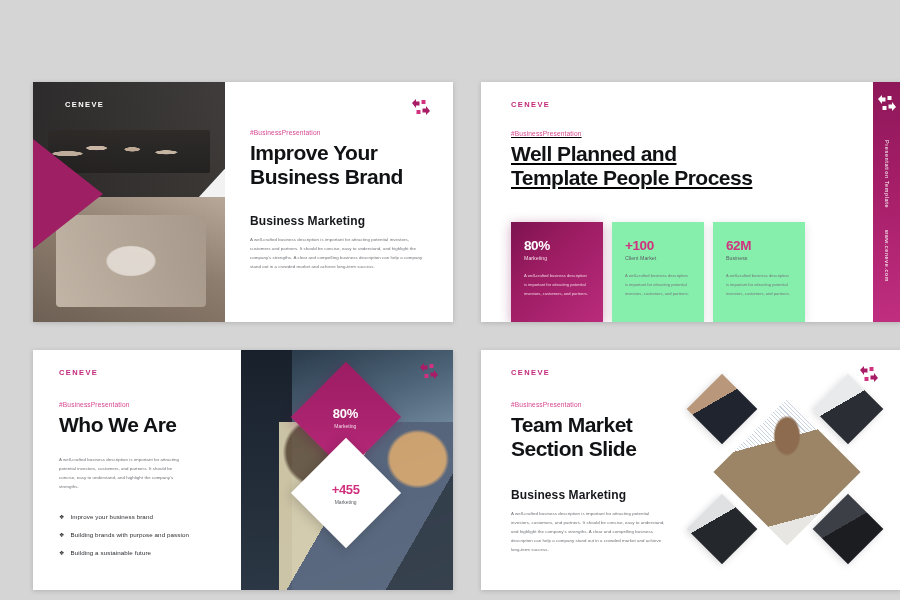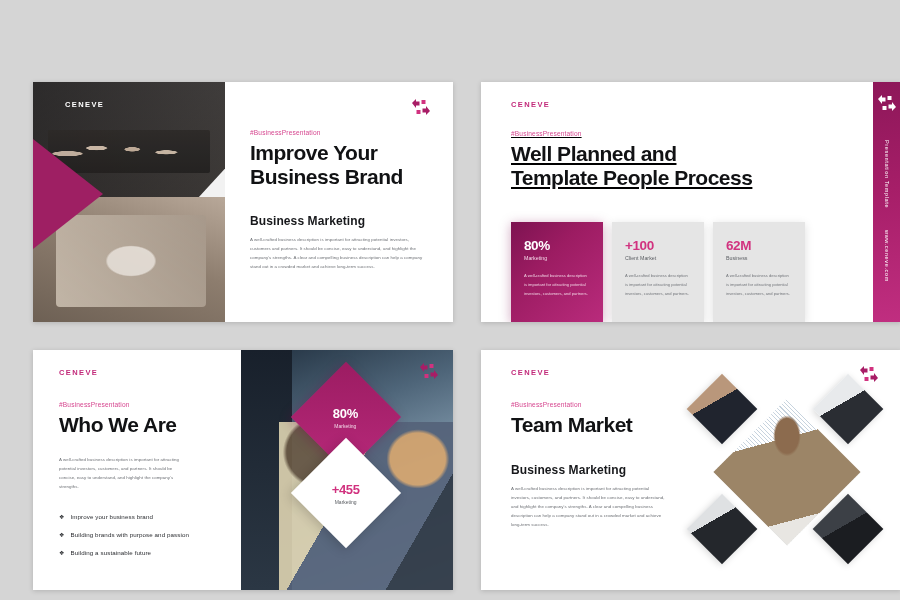--- a/index.html
+++ b/index.html
@@ -100,21 +100,21 @@
   
   .s2 { position: relative; }
   .s2-inner { padding: 18px 0 0 30px; }
   .s2-head { margin-top: 21px; text-decoration: underline; }
   .s2-cards {
     position: absolute; left: 30px; bottom: 0;
     display: flex; gap: 9px;
   }
   .stat-card {
     width: 92px; height: 100px;
-    background: #e5e5e5;
+    background: #86efac;
     box-shadow: 0 2px 9px rgba(0,0,0,.13);
     padding: 16px 13px 0 13px;
   }
   .stat-card.accent {
     background: linear-gradient(135deg, #7d1351 0%, #9c1c62 38%, #b92b7c 100%);
     box-shadow: 0 2px 11px rgba(120,10,75,.35);
   }
   .stat-num { font-size: 13.5px; font-weight: 700; color: #d1327f; letter-spacing: -.4px; }
   .stat-card.accent .stat-num { color: #ffffff; }
   .stat-label { font-size: 5.3px; color: #5c5f64; margin-top: 2px; }
@@ -343,20 +343,21 @@
     </div>
   </div>
 
   <div class="slide s4">
     <div class="s4-left">
       <div class="wordmark">CENEVE</div>
       <div class="s4-head">
         <div class="hashtag">#BusinessPresentation</div>
         <div class="headline">
           <div>Team Market</div>
+          <div>Section Slide</div>
         </div>
       </div>
       <div class="subhead s4-sub">Business Marketing</div>
       <div class="body-copy s4-copy">A well-crafted business description is important for attracting potential investors, customers, and partners. It should be concise, easy to understand, and highlight the company's strengths. A clear and compelling business description can help a company stand out in a crowded market and achieve long-term success.</div>
     </div>
     <span class="s4-logo">
       <svg class="logo-mark" viewBox="0 0 40 36" aria-hidden="true">
         <g fill="#a81d66">
           <path d="M2 10 L10 2 L10 7 L17 7 L17 15 L10 15 L10 20 Z"></path>
           <path d="M38 26 L30 34 L30 29 L23 29 L23 21 L30 21 L30 16 Z"></path>

